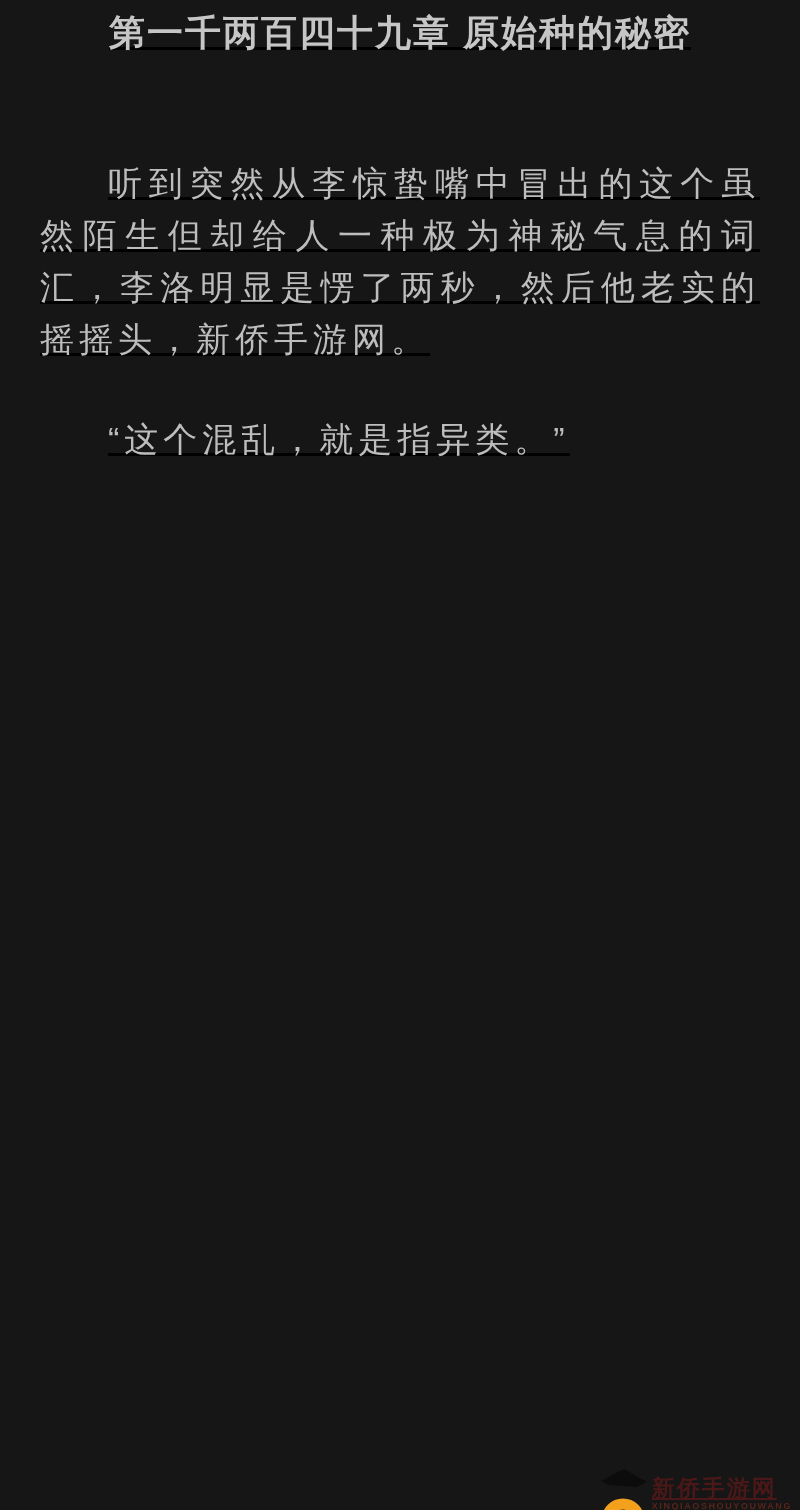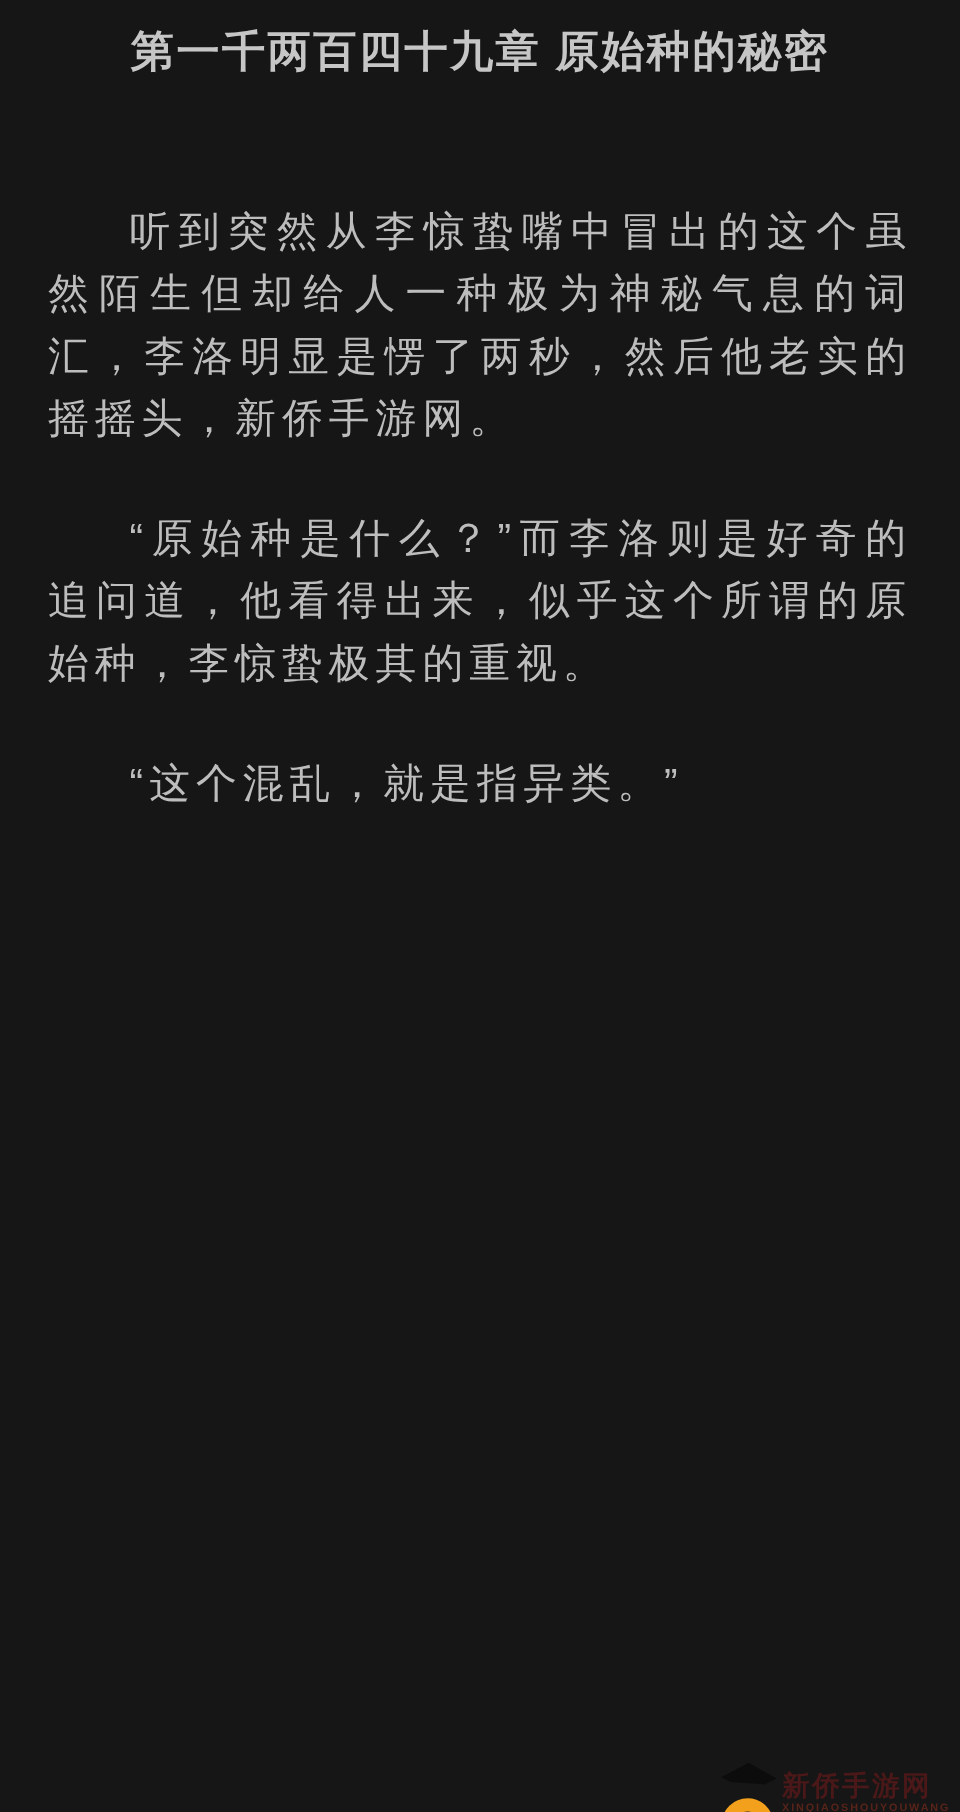--- a/index.html
+++ b/index.html
@@ -5,21 +5,22 @@
   html, body { margin: 0; padding: 0; }
   body {
     width: 800px;
     height: 1510px;
     background: #161616;
     position: relative;
     overflow: hidden;
     font-family: "Liberation Sans", sans-serif;
   }
   .page {
-    padding: 14px 40px 0 40px;
+    padding: 4px 40px 0 40px;
+    text-decoration: underline;
   }
   .chapter-title {
     color: #c6c6c6;
     font-size: 36px;
     font-weight: bold;
     text-align: center;
     letter-spacing: 2px;
     line-height: 1.25;
     margin: 6px 0 102px 0;
   }
@@ -48,39 +49,39 @@
     justify-content: flex-end;
     padding-bottom: 8px;
   }
   .wm-name {
     color: #4a1818;
     font-size: 23px;
     font-weight: bold;
     letter-spacing: 2px;
     line-height: 1.1;
     white-space: nowrap;
+    text-decoration: underline;
   }
   .wm-pinyin {
     color: #58241a;
     font-size: 9px;
     font-weight: bold;
     letter-spacing: 1.6px;
     line-height: 1.2;
     white-space: nowrap;
   }
 </style>
 </head>
 <body>
 
 <main class="page">
   <h1 class="chapter-title">第一千两百四十九章 原始种的秘密</h1>
 
   <div class="chapter-body">
       <p class="para">听到突然从李惊蛰嘴中冒出的这个虽然陌生但却给人一种极为神秘气息的词汇，李洛明显是愣了两秒，然后他老实的摇摇头，新侨手游网。</p>
-      <p class="para">“原始种是什么？”而李洛则是好奇的追问道，他看得出来，似乎这个所谓的原始种，李惊蛰极其的重视。</p>
       <p class="para">“这个混乱，就是指异类。”</p>
     </div>
 </main>
 
 <div class="watermark">
   <svg class="wm-logo" viewBox="0 0 48 54" xmlns="http://www.w3.org/2000/svg" aria-hidden="true">
     <path d="M2 15 L25 3 L48 16 L38 21 L10 19 Z" fill="#0c0c0c"></path>
     <path d="M8 54 a16 16 0 1 1 32 0" fill="none" stroke="#f3a01d" stroke-width="11"></path>
     <rect x="19" y="45" width="10" height="9" fill="#0e0e0e"></rect>
   </svg>

